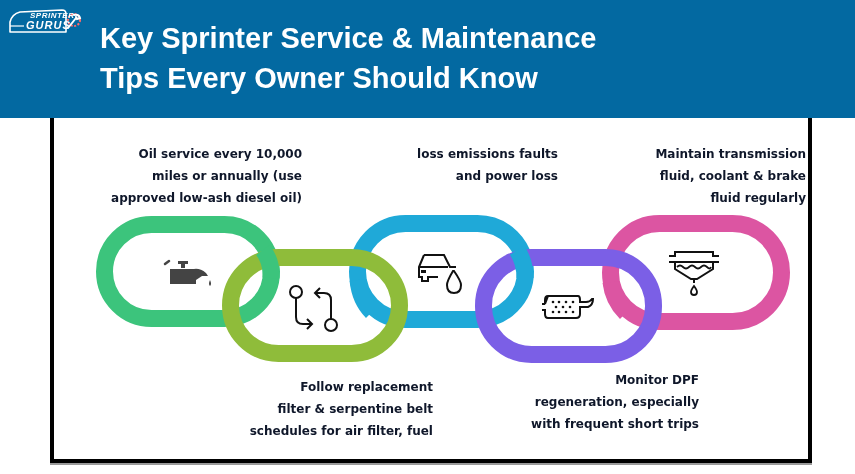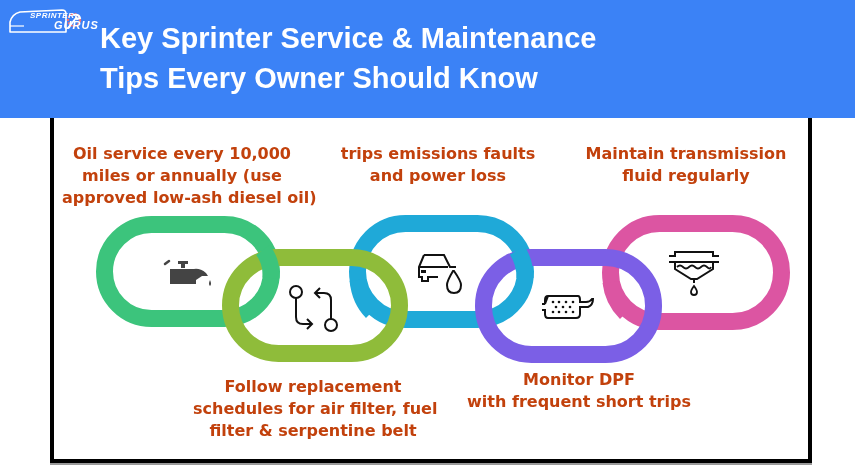--- a/index.html
+++ b/index.html
@@ -1,51 +1,51 @@
 <!DOCTYPE html>
 <html><head>
   <meta charset="utf-8">
   <style>
     * { margin: 0; padding: 0; box-sizing: border-box; }
     html, body { width: 855px; height: 474px; overflow: hidden; background: #ffffff; }
     body { position: relative; font-family: "DejaVu Sans", sans-serif; }
 
     .header {
       position: absolute; left: 0; top: 0; width: 855px; height: 118px;
-      background: #3b82f6;
+      background: #0369a1;
     }
     .logo {
       position: absolute; left: 4px; top: 4px; width: 86px; height: 34px;
     }
     .logo svg { position: absolute; left: 0; top: 0; }
     .logo-line1, .logo-line2 {
       position: absolute; color: #ffffff; font-family: "Liberation Sans", sans-serif;
       font-weight: bold; font-style: italic; letter-spacing: 0.5px; white-space: nowrap;
     }
     .logo-line1 { left: 26px; top: 7px; font-size: 8px; }
-    .logo-line2 { left: 22px; top: 15px; font-size: 11px; letter-spacing: 1px; margin-left: 28px; }
+    .logo-line2 { left: 22px; top: 15px; font-size: 11px; letter-spacing: 1px; }
 
     .title {
       position: absolute; left: 100px; top: 18px; width: 655px;
       color: #ffffff;
       font-family: "Liberation Sans", sans-serif; font-weight: bold;
       font-size: 29px; line-height: 40px;
     }
 
     .frame {
       position: absolute; left: 50px; top: 118px; width: 762px; height: 345px;
       border-left: 4px solid #000; border-right: 4px solid #000; border-bottom: 4px solid #000;
       background: #ffffff;
       box-shadow: 0 2px 0 #9a9a9a;
     }
 
     .tip {
-      position: absolute; text-align: center; color: #c2410c;
+      position: absolute; text-align: right; color: #0f172a;
       font-family: "DejaVu Sans", sans-serif; font-weight: bold;
-      font-size: 16px; line-height: 22px; white-space: nowrap;
+      font-size: 12px; line-height: 22px; white-space: nowrap;
     }
 
     .chain { position: absolute; left: 0; top: 0; }
     .icon { position: absolute; }
   </style>
 </head>
 <body>
 
 <div class="header">
   <div class="logo">
@@ -137,31 +137,33 @@
   <path d="M25 37 Q22 41 22 43 Q22 46 25 46 Q28 46 28 43 Q28 41 25 37 Z" fill="none" stroke="#111" stroke-width="1.8"></path>
 </svg>
 
 <div class="tip" style="left:62px; top:143px; width:240px;">
   <div>Oil service every 10,000</div>
   <div>miles or annually (use</div>
   <div>approved low-ash diesel oil)</div>
 </div>
 
 <div class="tip" style="left:318px; top:143px; width:240px;">
-  <div>trips emissions faults</div>
+  <div>loss emissions faults</div>
   <div>and power loss</div>
 </div>
 
 <div class="tip" style="left:566px; top:143px; width:240px;">
   <div>Maintain transmission</div>
+  <div>fluid, coolant &amp; brake</div>
   <div>fluid regularly</div>
 </div>
 
 <div class="tip" style="left:193px; top:376px; width:240px;">
   <div>Follow replacement</div>
+  <div>filter &amp; serpentine belt</div>
   <div>schedules for air filter, fuel</div>
-  <div>filter &amp; serpentine belt</div>
 </div>
 
 <div class="tip" style="left:459px; top:369px; width:240px;">
   <div>Monitor DPF</div>
+  <div>regeneration, especially</div>
   <div>with frequent short trips</div>
 </div>
 
 </body></html>

